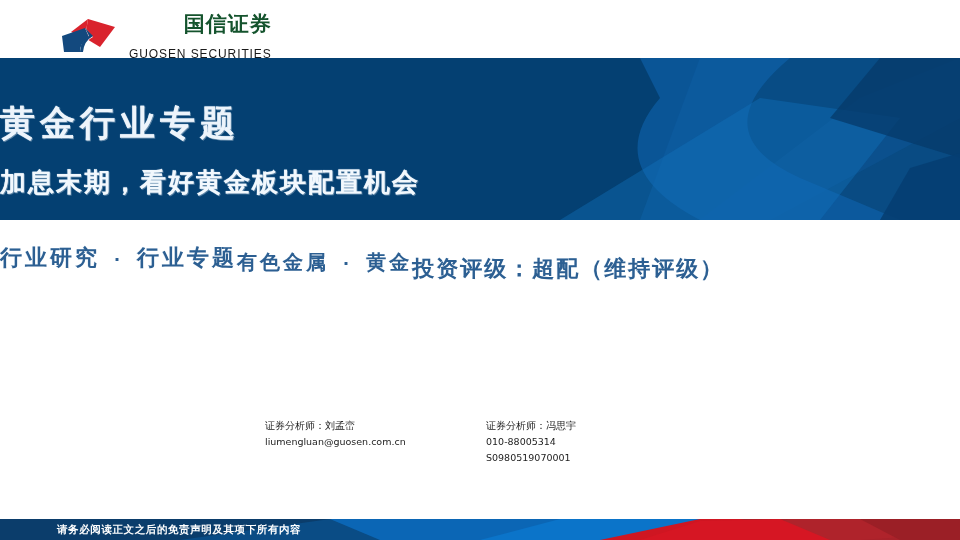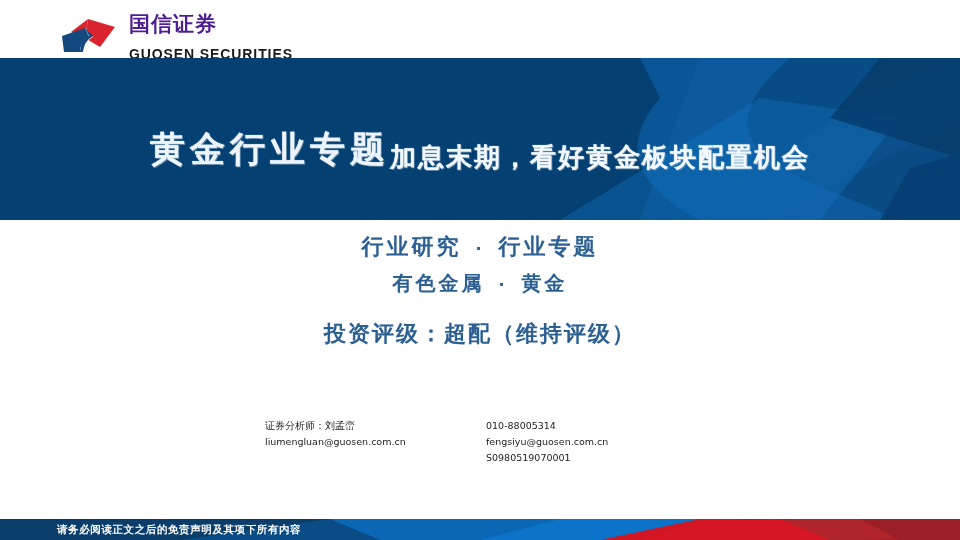--- a/index.html
+++ b/index.html
@@ -24,26 +24,27 @@
   .logo-wrap {
     position: absolute; left: 58px; top: 12px;
     display: flex; align-items: center; gap: 9px;
   }
   .logo-mark {
     width: 62px; height: 40px;
     position: relative; flex: none;
   }
   .logo-text-block { display: flex; flex-direction: column; }
   .logo-cn {
-    font-size: 21px; font-weight: bold; color: #4c1d95;
+    font-size: 21px; font-weight: bold; color: #14532d;
     letter-spacing: 1px; line-height: 24px;
     font-family: "DejaVu Sans", sans-serif;
+    text-align: right;
   }
   .logo-en {
-    font-size: 14px; font-weight: bold; color: #1a1a1a;
+    font-size: 12px; font-weight: normal; color: #1a1a1a;
     letter-spacing: 0.9px; line-height: 12px; margin-top: 12px;
     font-family: "Liberation Sans", sans-serif;
   }
   .header-right {
     position: absolute; right: 22px; top: 20px;
     display: flex; align-items: center; gap: 10px;
     font-size: 13px; font-weight: bold; color: #111;
     font-family: "DejaVu Sans", sans-serif;
   }
   .header-sep { color: #111; font-weight: normal; }
@@ -51,22 +52,22 @@
   
   .banner {
     position: absolute; left: 0; top: 58px;
     width: 960px; height: 162px;
     background: #044072;
     overflow: hidden;
   }
   .banner-deco { position: absolute; inset: 0; }
   .banner-title-wrap {
     position: relative; z-index: 5;
-    display: flex; 
-    align-items: center; justify-content: center;
+    display: flex; flex-direction: column;
+    justify-content: center;
     height: 100%; padding-top: 20px;
   }
   .banner-title {
     font-size: 35px; font-weight: bold; color: #edf4fb;
     letter-spacing: 5px;
     font-family: "DejaVu Sans", sans-serif;
     text-shadow: 0 0 1px #cfe2f5, 1px 1px 0 rgba(255,255,255,.35);
     line-height: 50px;
   }
   .banner-sub {
@@ -74,21 +75,21 @@
     letter-spacing: 2px; margin-top: 16px;
     font-family: "DejaVu Sans", sans-serif;
     text-shadow: 0 0 1px #cfe2f5, 1px 1px 0 rgba(255,255,255,.3);
     line-height: 36px;
   }
 
   
   .mid {
     position: absolute; left: 0; top: 232px;
     width: 960px;
-    display: flex; flex-direction: column; align-items: center;
+    display: flex; flex-direction: row; align-items: center;
   }
   .mid-line {
     font-weight: bold;
     color: #2c5f92;
     font-family: "DejaVu Sans", sans-serif;
     text-shadow: 0.5px 0.5px 0 #ffffff, -0.5px -0.5px 0 #dce9f5;
   }
   .mid-1 { font-size: 22px; letter-spacing: 3px; }
   .mid-2 { font-size: 20px; letter-spacing: 3px; margin-top: 8px; }
   .mid-3 { font-size: 22px; letter-spacing: 2px; margin-top: 22px; }
@@ -174,22 +175,22 @@
     </div>
     <div class="mid-line mid-3">投资评级：超配（维持评级）</div>
   </div>
 
   <div class="analysts">
     <div class="analyst-col">
       <div class="analyst-line analyst-name">证券分析师：刘孟峦</div>
       <div class="analyst-line">liumengluan@guosen.com.cn</div>
     </div>
     <div class="analyst-col">
+      <div class="analyst-line analyst-name">证券分析师：冯思宇</div>
       <div class="analyst-line">010-88005314</div>
-      <div class="analyst-line">fengsiyu@guosen.com.cn</div>
       <div class="analyst-line">S0980519070001</div>
     </div>
   </div>
 
   <div class="footer">
     <div class="footer-deco">
       <svg width="960" height="21" viewBox="0 0 960 21" preserveAspectRatio="none">
         <rect x="0" y="0" width="960" height="21" fill="#0b3d6b"></rect>
         <path d="M180 21 L330 0 L560 0 L430 21 Z" fill="#0a4c85"></path>
         <path d="M330 0 L700 0 L600 21 L380 21 Z" fill="#0b66b5"></path>

